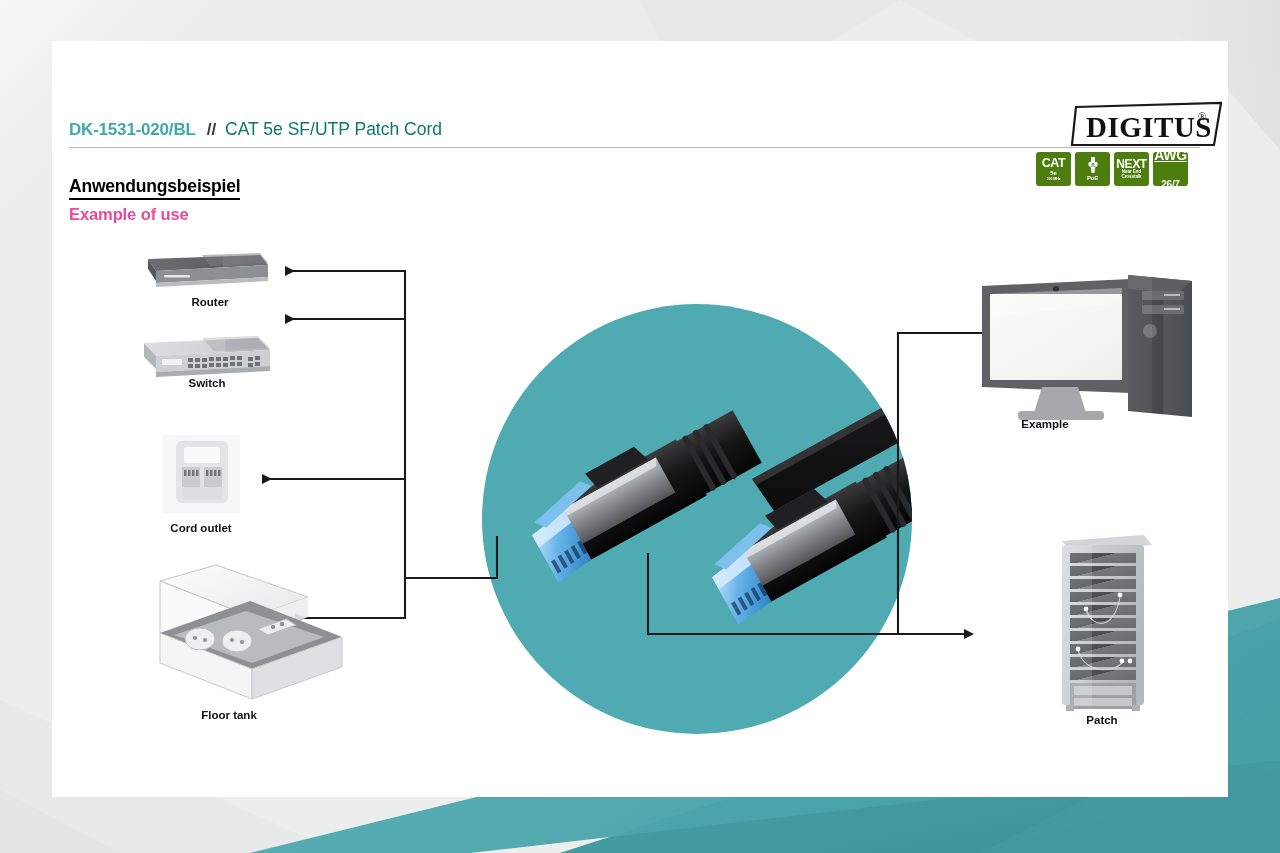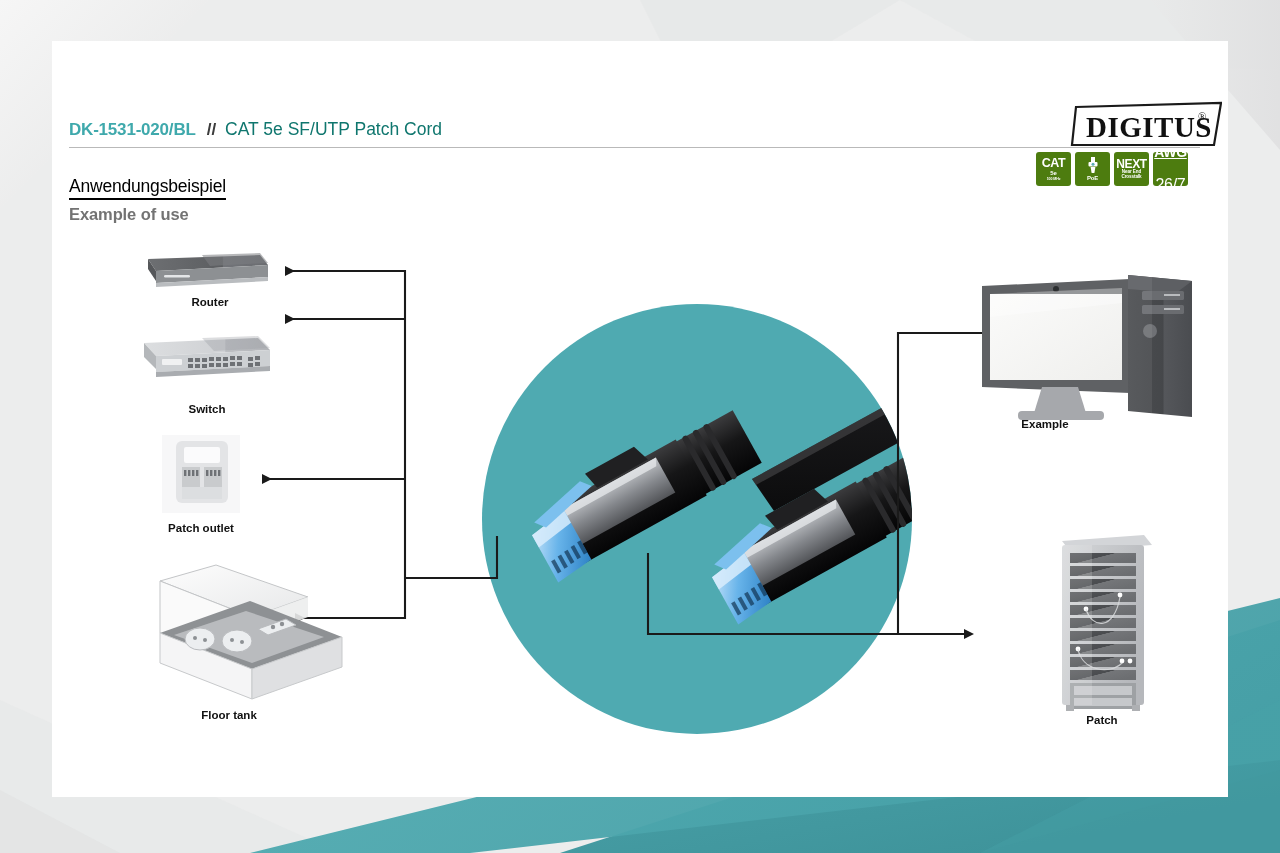--- a/index.html
+++ b/index.html
@@ -40,31 +40,31 @@
   .badge{
     width:35px;height:34px;background:#4d7c0f;border-radius:3px;
     display:flex;flex-direction:column;align-items:center;justify-content:center;
     color:#ffffff;line-height:1;overflow:hidden;
   }
   .badge .b-main{font-size:12.5px;font-weight:bold;letter-spacing:-.4px;}
   .badge .b-sub{font-size:6px;font-weight:bold;margin-top:1px;letter-spacing:-.2px;}
   .badge .b-tiny{font-size:3.6px;font-weight:bold;margin-top:1.5px;letter-spacing:-.1px;}
   .badge .b-sub2{font-size:4.6px;font-weight:bold;letter-spacing:-.1px;text-align:center;}
   .badge .b-awg{font-size:14px;font-weight:bold;letter-spacing:-.3px;text-decoration:underline;}
-  .badge .b-awg2{font-size:16px;font-weight:normal;margin-top:18px;letter-spacing:-.3px;}
+  .badge .b-awg2{font-size:10px;font-weight:bold;margin-top:18px;letter-spacing:-.3px;}
 
   
   #heading{position:absolute;left:17px;top:135px;}
   #heading .de{
-    font-size:17.5px;font-weight:normal;color:#000;
+    font-size:17.5px;font-weight:bold;color:#000;
     border-bottom:2px solid #000;display:inline-block;padding-bottom:1px;
     letter-spacing:-.2px;
   }
   #heading .en{
-    font-size:16.5px;font-weight:bold;color:#737373;margin-top:5px;letter-spacing:-.1px;
+    font-size:16.5px;font-weight:bold;color:#ec4899;margin-top:5px;letter-spacing:-.1px;
   }
 
   
   #diagram{position:absolute;left:0;top:0;width:1176px;height:592px;}
   .dev-label{
     position:absolute;text-align:center;font-size:11.5px;font-weight:bold;color:#111;
     white-space:nowrap;
   }
 </style>
 </head>
@@ -428,19 +428,19 @@
         <rect x="1022" y="645" width="58" height="9" fill="#c6c8cb"></rect>
         <rect x="1022" y="657" width="58" height="8" fill="#c6c8cb"></rect>
         <path d="M 1010,504 L 1040,504 L 1040,664 L 1010,664 Z" fill="#ffffff" opacity=".16"></path>
         <rect x="1014" y="664" width="8" height="6" fill="#aeb0b3"></rect>
         <rect x="1080" y="664" width="8" height="6" fill="#aeb0b3"></rect>
       </g>
     </svg>
 
     
     <div class="dev-label" style="left:108px;top:255px;width:100px;">Router</div>
-    <div class="dev-label" style="left:105px;top:362px;width:100px;">Switch</div>
-    <div class="dev-label" style="left:99px;top:481px;width:100px;">Patch outlet</div>
+    <div class="dev-label" style="left:105px;top:336px;width:100px;">Switch</div>
+    <div class="dev-label" style="left:99px;top:481px;width:100px;">Cord outlet</div>
     <div class="dev-label" style="left:127px;top:668px;width:100px;">Floor tank</div>
     <div class="dev-label" style="left:943px;top:377px;width:100px;">Example</div>
     <div class="dev-label" style="left:1000px;top:673px;width:100px;">Patch</div>
   </div>
 </div>
 
 </body></html>

